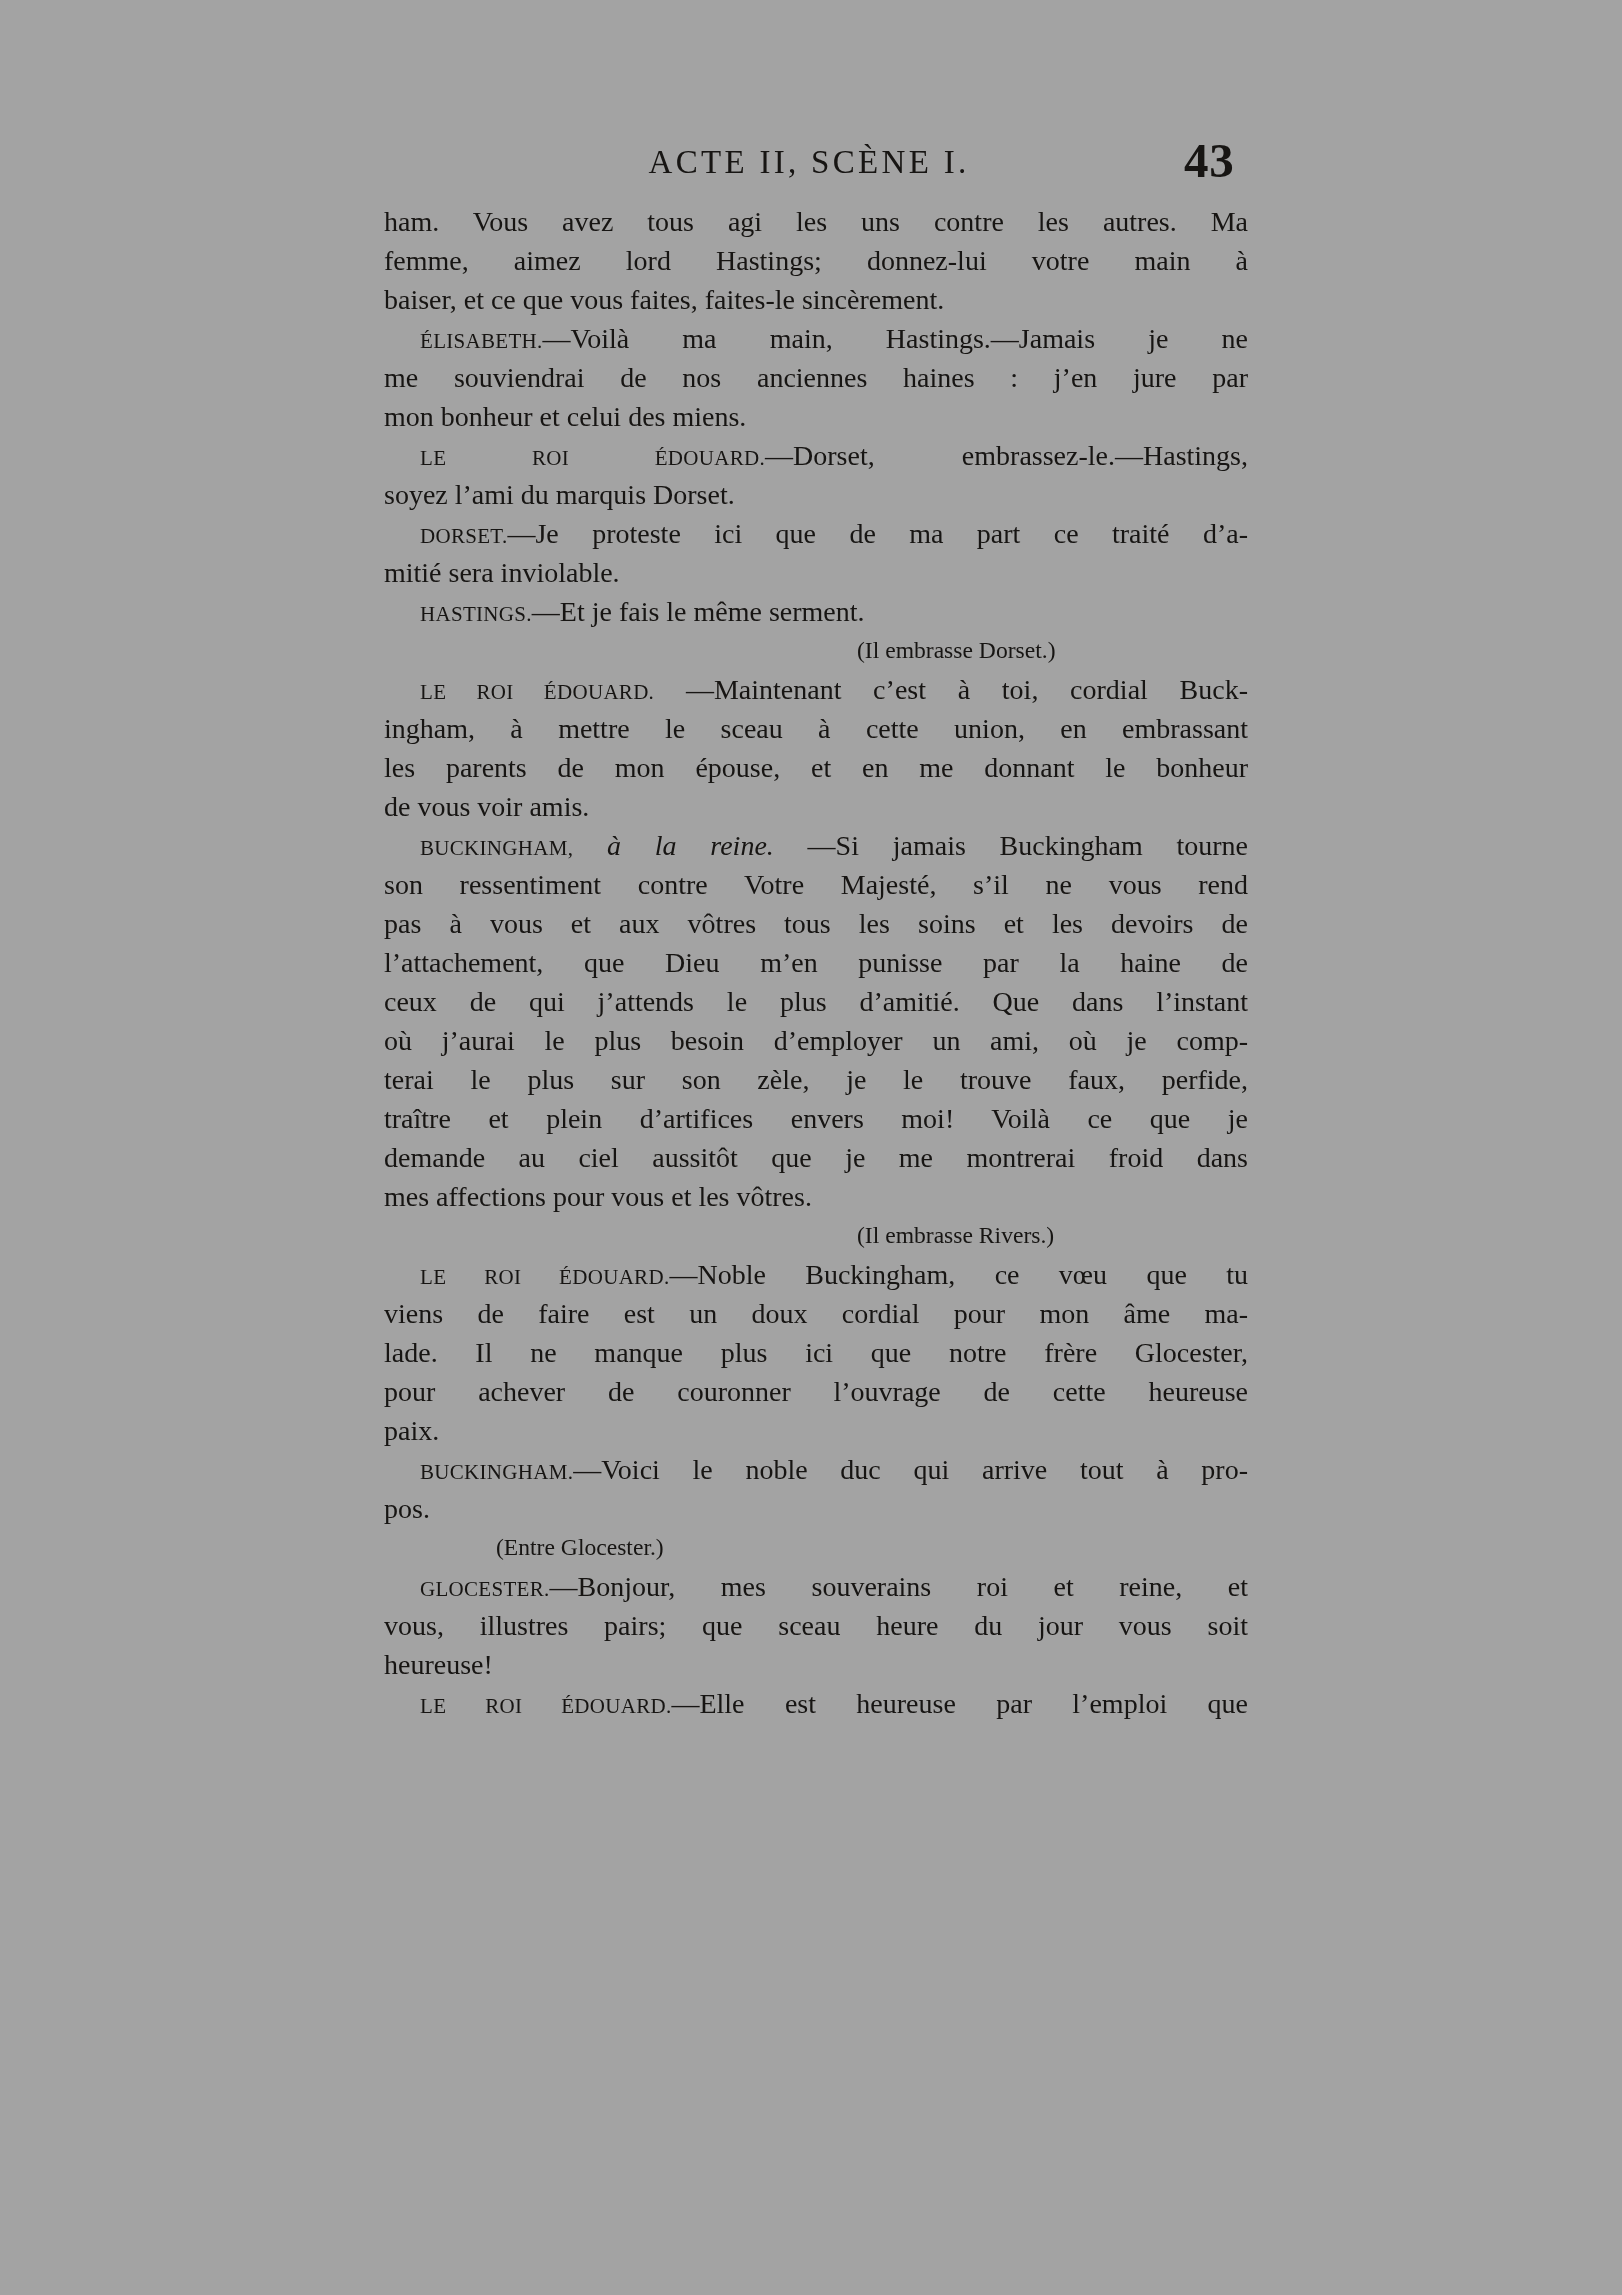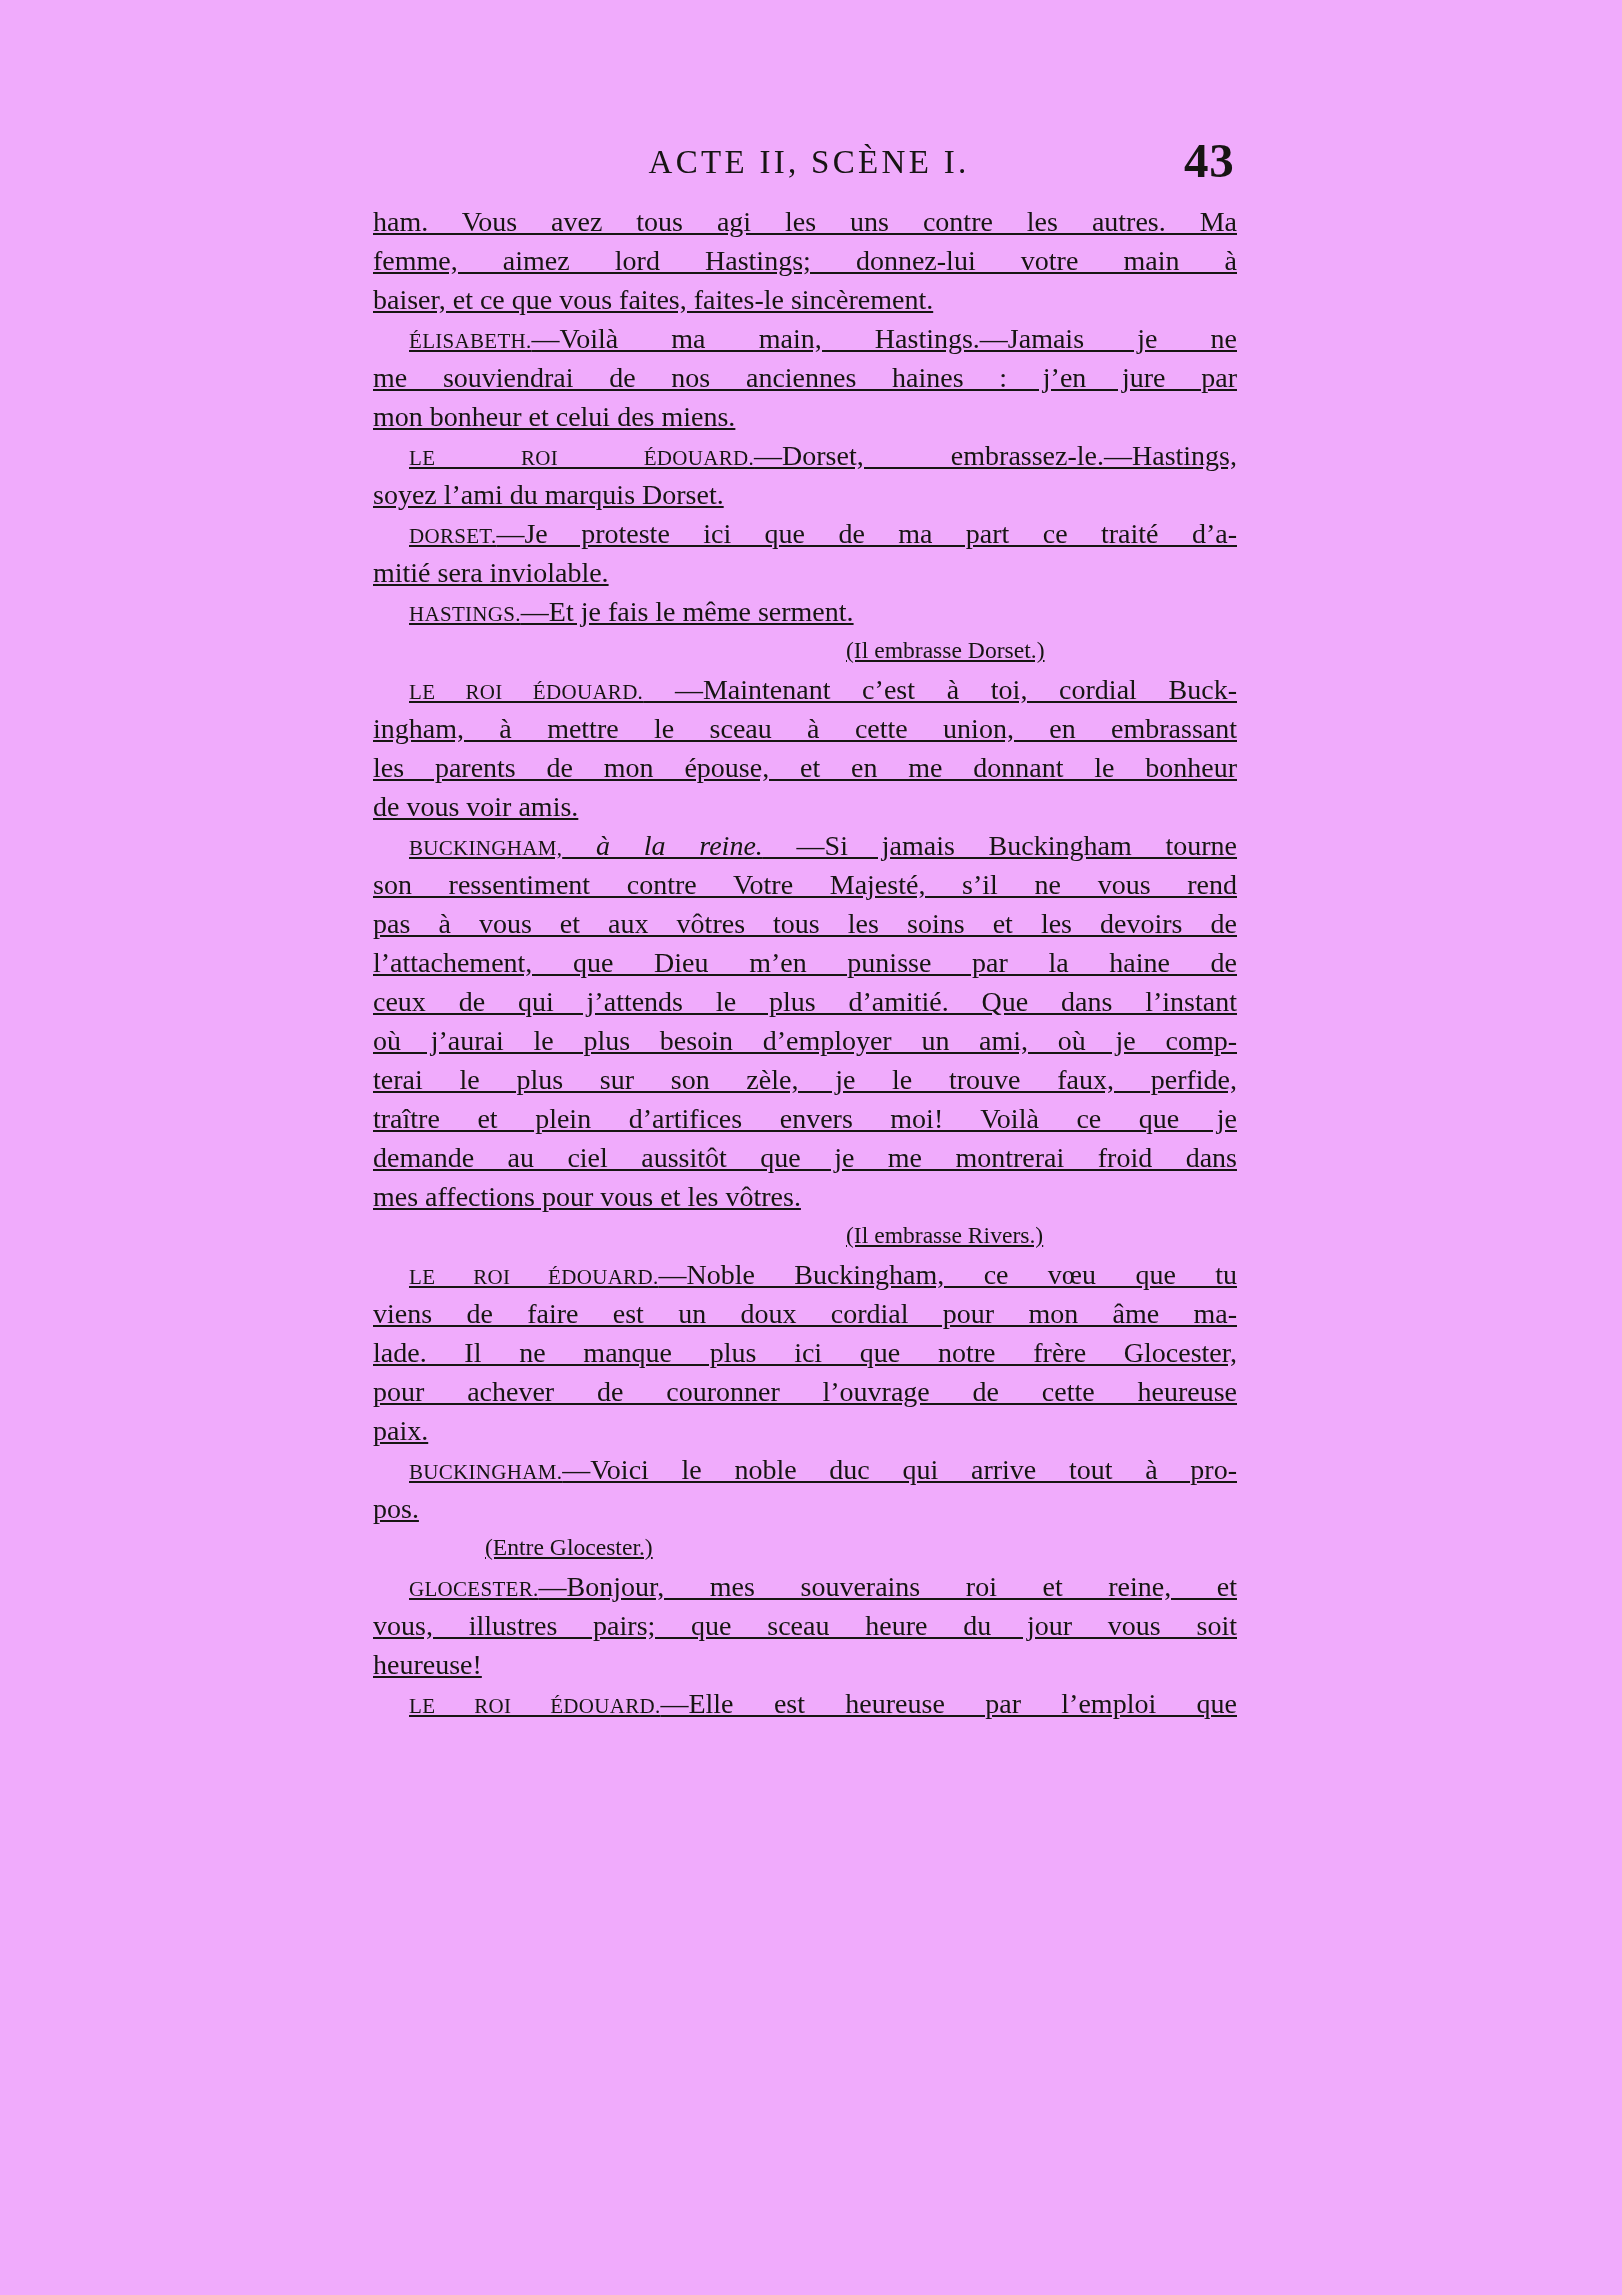--- a/index.html
+++ b/index.html
@@ -1,19 +1,19 @@
 <!DOCTYPE html>
 <html style="font-size:10.5px"><head>
 <meta charset="utf-8">
 <style>
   html,body { margin:0; padding:0; background:#e8e6e2; }
   .page {
     position:relative;
     width:1622px; height:2295px;
-    background:#f0abfc;
+    background:#a3a3a3;
     font-family:"Liberation Serif", serif;
     color:#171513;
     overflow:hidden;
   }
   .page-header {
     position:absolute; left:377px; top:143px; width:864px; height:46px;
   }
   .running-title {
     position:absolute; left:0; right:0; top:0;
     text-align:center;
@@ -21,21 +21,21 @@
     letter-spacing:3.3px;
     white-space:nowrap;
   }
   .page-number {
     position:absolute; right:6.5px; top:-5.2px;
     font-size:49px; line-height:46px;
     font-weight:bold;
     letter-spacing:0.7px;
   }
   .text-block {
-    position:absolute; left:373px; top:202px; width:864px;text-decoration:underline;
+    position:absolute; left:384px; top:202px; width:864px;
   }
   .ln {
     font-size:28px; line-height:39px; height:39px;
     text-align:justify;
     white-space:nowrap;
   }
   .ln.just { text-align-last:justify; white-space:normal; }
   .ln.ind  { text-indent:36px; }
   .sc { font-size:21px; letter-spacing:0.3px; }
   .it { font-style:italic; }

